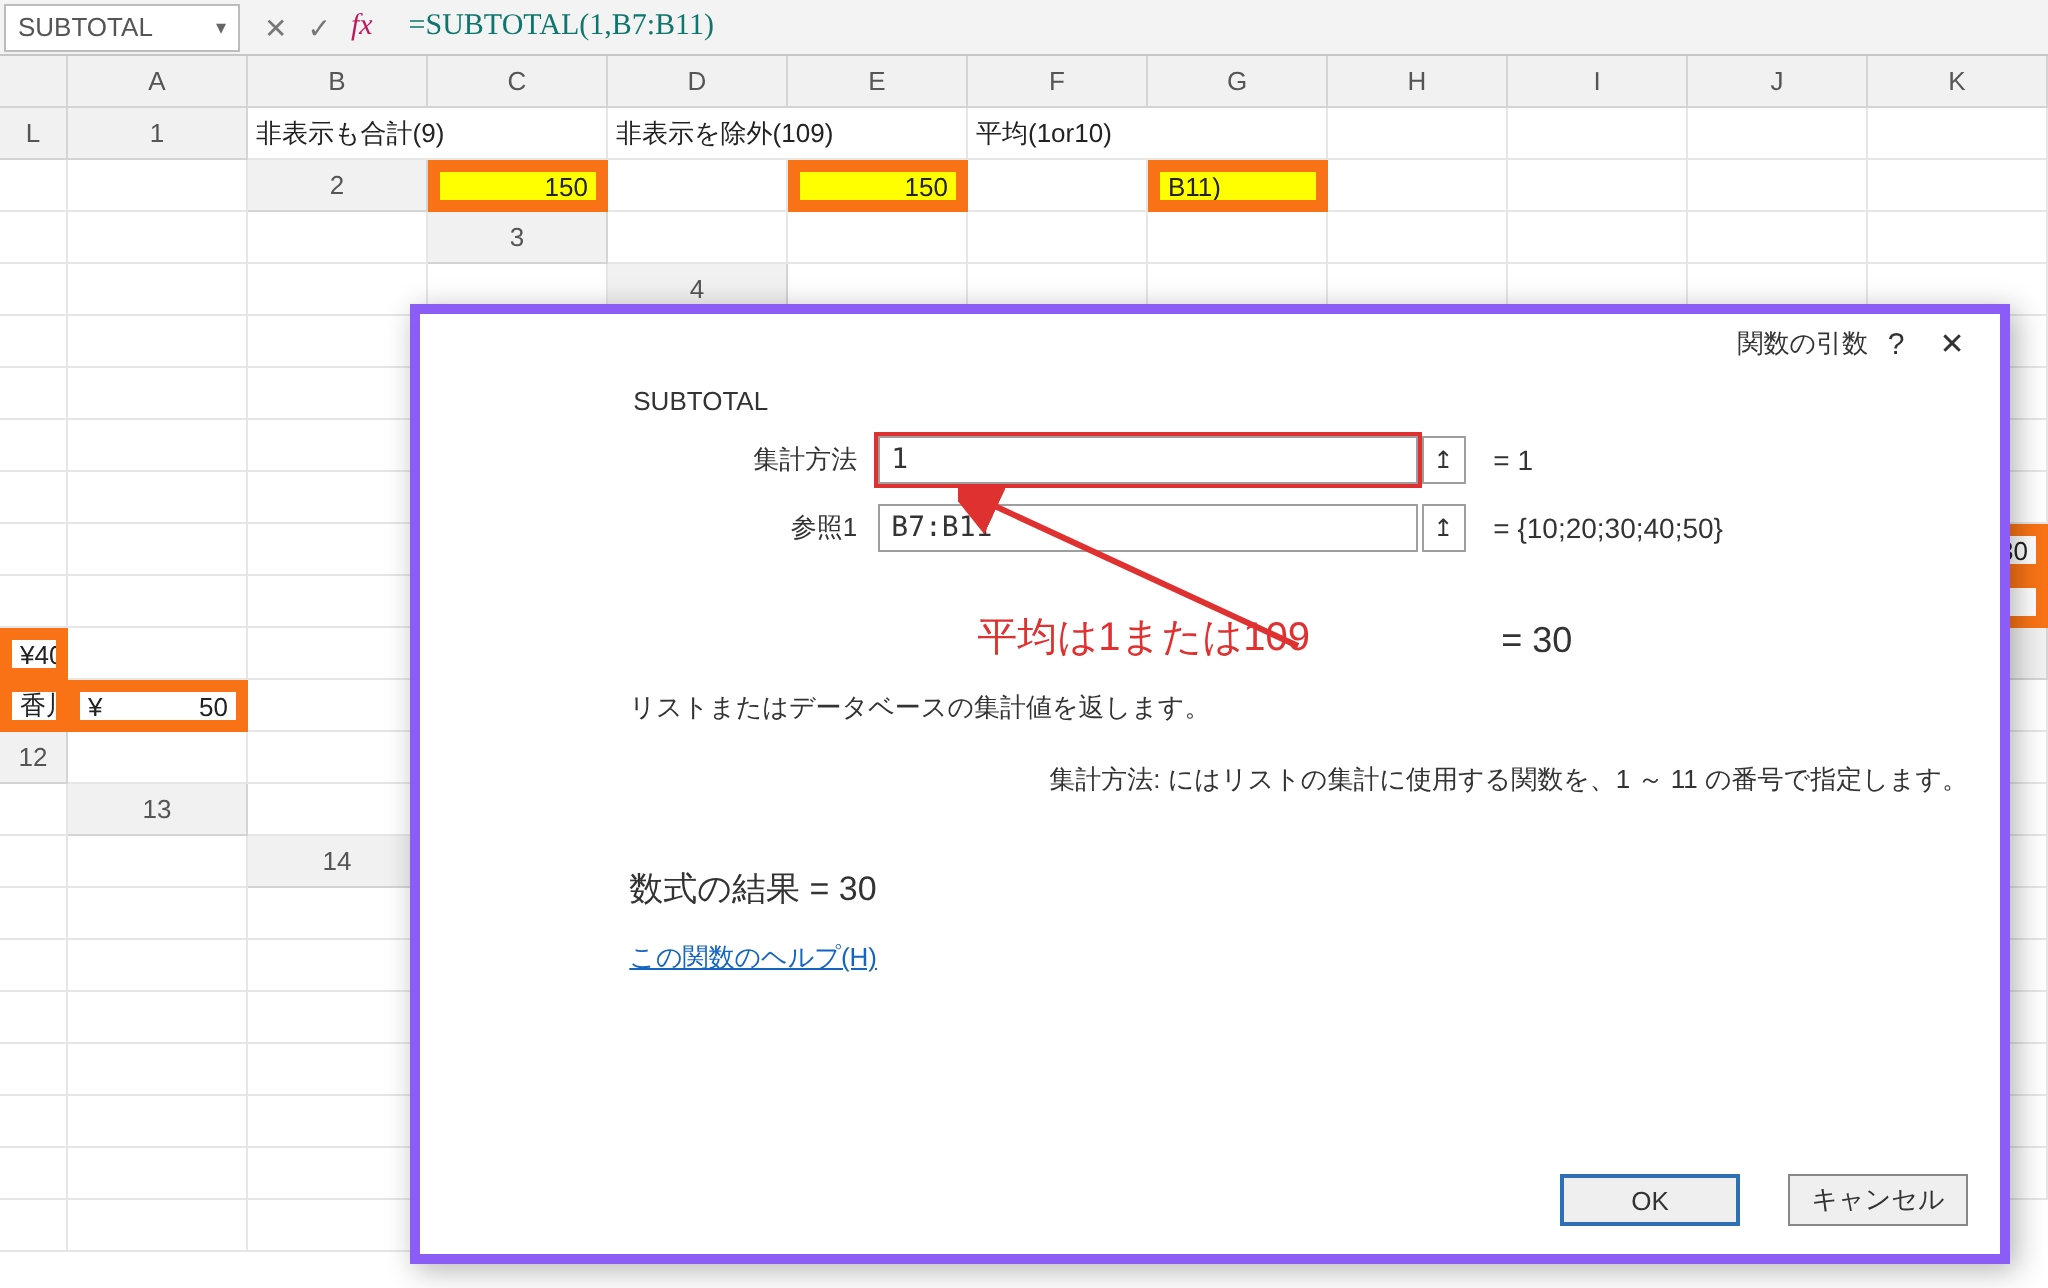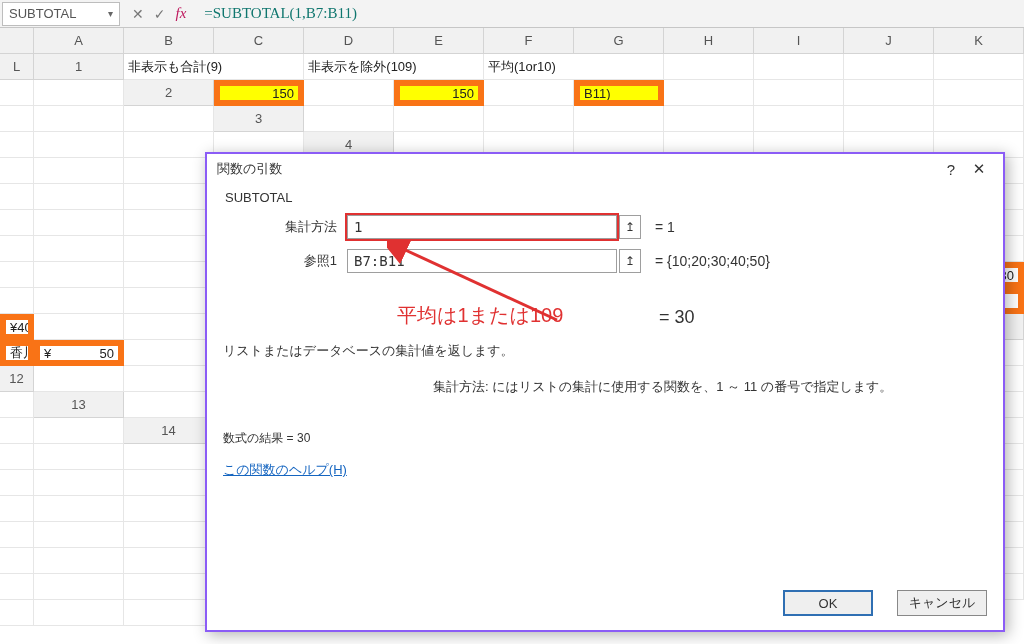--- a/index.html
+++ b/index.html
@@ -102,24 +102,25 @@
     font-size: 9px; color: #555;
     background: #f7f7f7;
   }
 
   
   .dialog {
     position: absolute;
     left: 205px; top: 152px;
     width: 800px; height: 480px;
     background: #fff;
-    border: 2px solid #8b5cf6;
+    border: 5px solid #8b5cf6;
     box-shadow: 3px 3px 14px rgba(0,0,0,.3);
     display: flex;
     flex-direction: column;
+    align-items: flex-end;
   }
   .dlg-title {
     height: 30px;
     display: flex;
     align-items: center;
     padding: 0 10px;
     font-size: 13px;
     color: #333;
   }
   .dlg-title .spacer { flex: 1; }
@@ -168,21 +169,21 @@
   }
   .arrow {
     position: absolute;
     left: 180px; top: 56px;
     width: 190px; height: 90px;
     pointer-events: none;
   }
   .result-eq { margin-left: 436px; margin-top: 34px; font-size: 18px; }
   .desc1 { margin-top: 14px; font-size: 13px; }
   .desc2 { margin: 18px 0 0 210px; font-size: 13px; }
-  .formula-result { margin-top: 34px; font-size: 12px; }
+  .formula-result { margin-top: 34px; font-size: 17px; }
   .help-link {
     margin-top: 14px;
     color: #1565c0;
     text-decoration: underline;
     font-size: 13px;
     display: inline-block;
   }
   .dlg-buttons {
     position: absolute;
     right: 16px; bottom: 14px;

